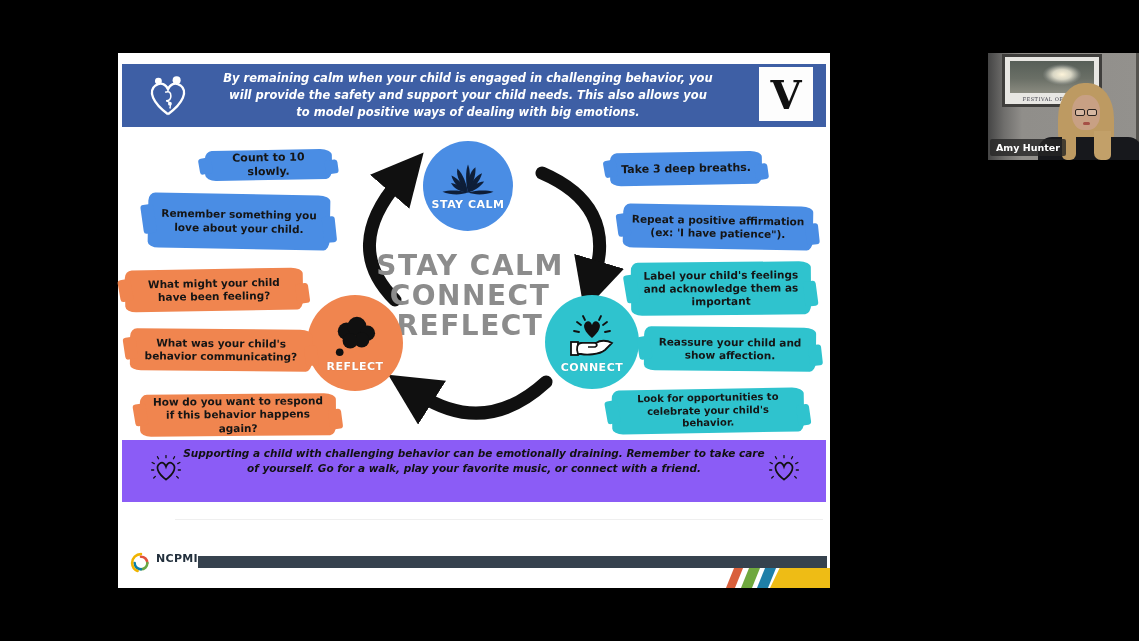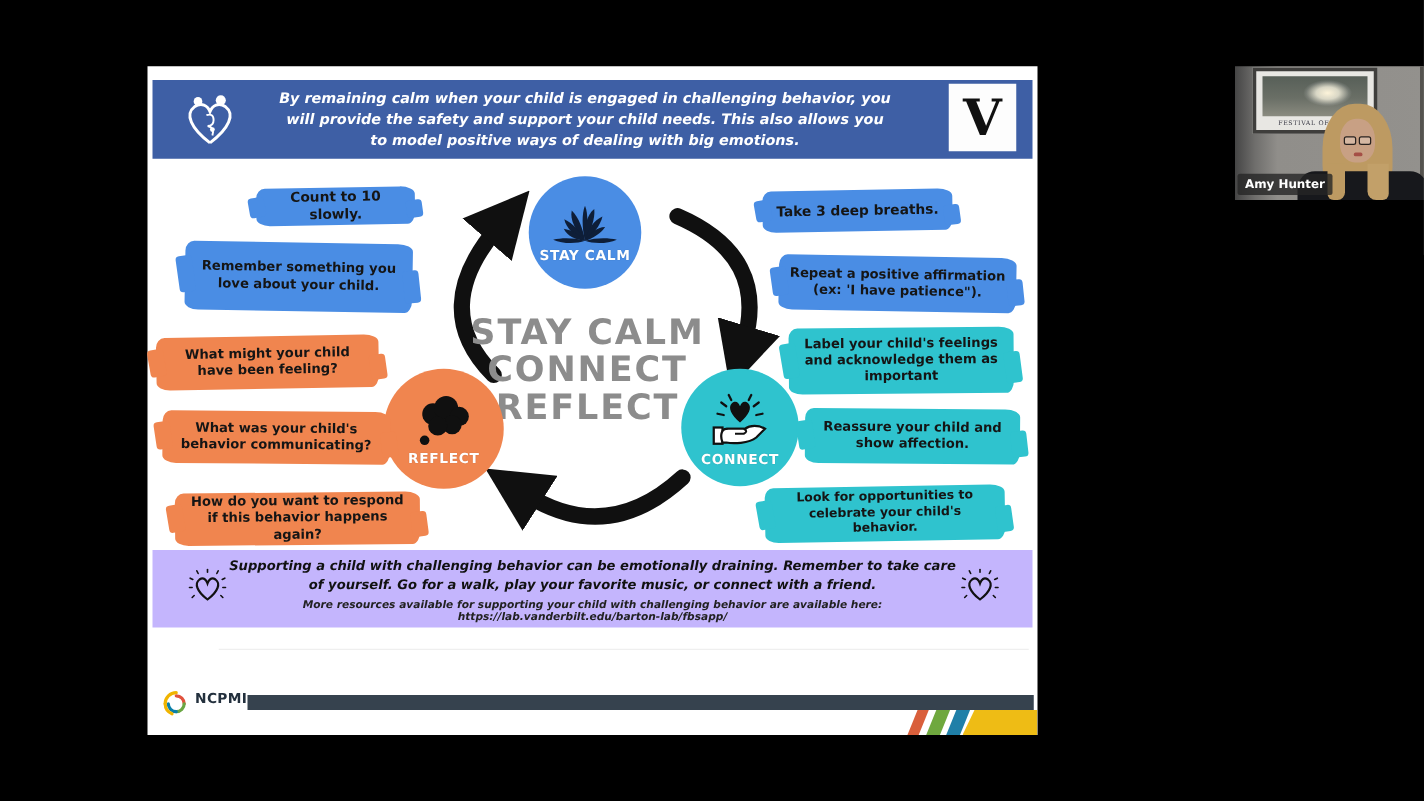--- a/index.html
+++ b/index.html
@@ -52,21 +52,21 @@
   #tip-feeling       { left:7px;   top:216px; width:178px; height:42px; transform:rotate(-1deg); }
   #tip-communicating { left:12px;  top:276px; width:182px; height:42px; transform:rotate(0.5deg); }
   #tip-respond       { left:22px;  top:341px; width:196px; height:42px; transform:rotate(-0.5deg); }
   #tip-breaths       { left:492px; top:99px;  width:152px; height:33px; font-size:11px; transform:rotate(-1deg); }
   #tip-affirmation   { left:505px; top:152px; width:190px; height:44px; transform:rotate(1deg); }
   #tip-labelfeelings { left:513px; top:209px; width:180px; height:53px; transform:rotate(-0.5deg); }
   #tip-reassure      { left:526px; top:274px; width:172px; height:44px; transform:rotate(0.5deg); }
   #tip-celebrate     { left:494px; top:336px; width:192px; height:44px; font-size:10px; transform:rotate(-1deg); }
 
   
-  .ylw-banner { left:4px; top:387px; width:704px; height:62px; background:#c4b5fd; }
+  .ylw-banner { left:4px; top:387px; width:704px; height:62px; background:#8b5cf6; }
   .ylw-text { position:absolute; left:58px; right:58px; top:6px; text-align:center; color:#111; }
   .ylw-main { font-weight:bold; font-size:10.5px; line-height:1.45; font-style:italic; }
   .ylw-res  { font-weight:bold; font-size:8.5px; margin-top:3px; font-style:italic; color:#222; }
 
   .divider { left:57px; top:466px; width:648px; height:1px; background:#efefef; }
 
   
   .ncpmi { left:12px; top:499px; height:24px; display:flex; align-items:flex-start; gap:4px; }
   .ncpmi-text { font-weight:bold; font-size:11px; color:#23303d; letter-spacing:0.3px; }
   .footer-bar { left:80px; top:503px; width:629px; height:12px; background:#36424e; }
@@ -235,21 +235,20 @@
             <line x1="4" y1="9" x2="2" y2="8"></line>
           <line x1="26" y1="9" x2="28" y2="8"></line>
             <line x1="3.5" y1="15" x2="1.5" y2="15"></line>
           <line x1="26.5" y1="15" x2="28.5" y2="15"></line>
             <line x1="5" y1="21" x2="3.5" y2="22.5"></line>
           <line x1="25" y1="21" x2="26.5" y2="22.5"></line>
         </g>
       </svg>
       <div class="ylw-text">
         <div class="ylw-main">Supporting a child with challenging behavior can be emotionally draining. Remember to take care of yourself. Go for a walk, play your favorite music, or connect with a friend.</div>
-        <div class="ylw-res">More resources available for supporting your child with challenging behavior are available here: https://lab.vanderbilt.edu/barton-lab/fbsapp/</div>
       </div>
       <svg class="abs" style="right:26px;top:14px" width="32" height="32" viewBox="0 0 30 30">
         <path d="M15 24 C7 18 5 12 9 9 C12 7 14 9 15 12 C16 9 18 7 21 9 C25 12 23 18 15 24 z" fill="none" stroke="#111" stroke-width="1.6"></path>
         <g stroke="#111" stroke-width="1.2" stroke-linecap="round">
           <line x1="15" y1="3.5" x2="15" y2="1.5"></line>
             <line x1="8" y1="4.5" x2="7" y2="2.5"></line>
           <line x1="22" y1="4.5" x2="23" y2="2.5"></line>
             <line x1="4" y1="9" x2="2" y2="8"></line>
           <line x1="26" y1="9" x2="28" y2="8"></line>
             <line x1="3.5" y1="15" x2="1.5" y2="15"></line>

